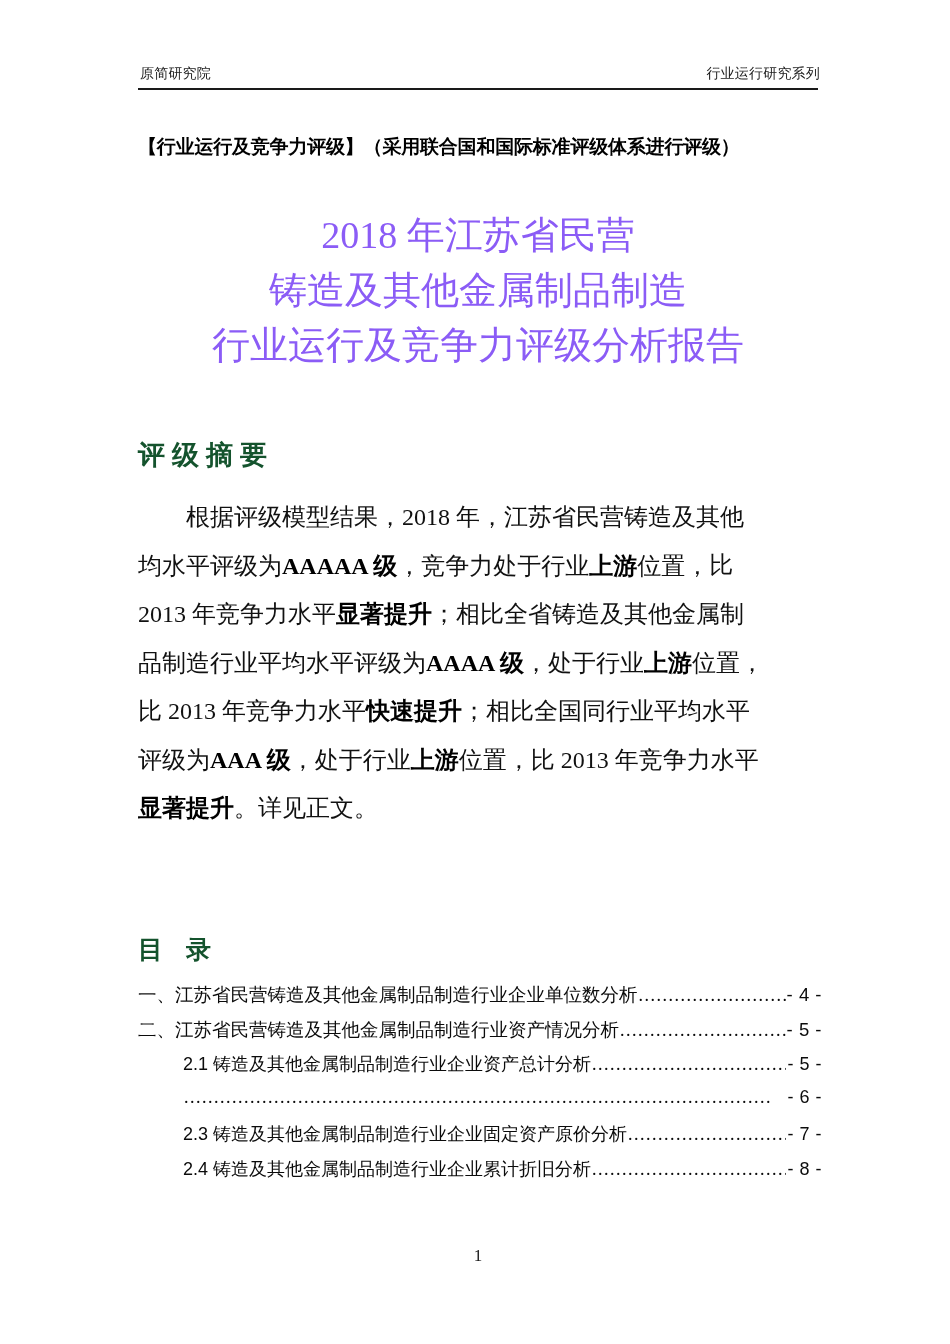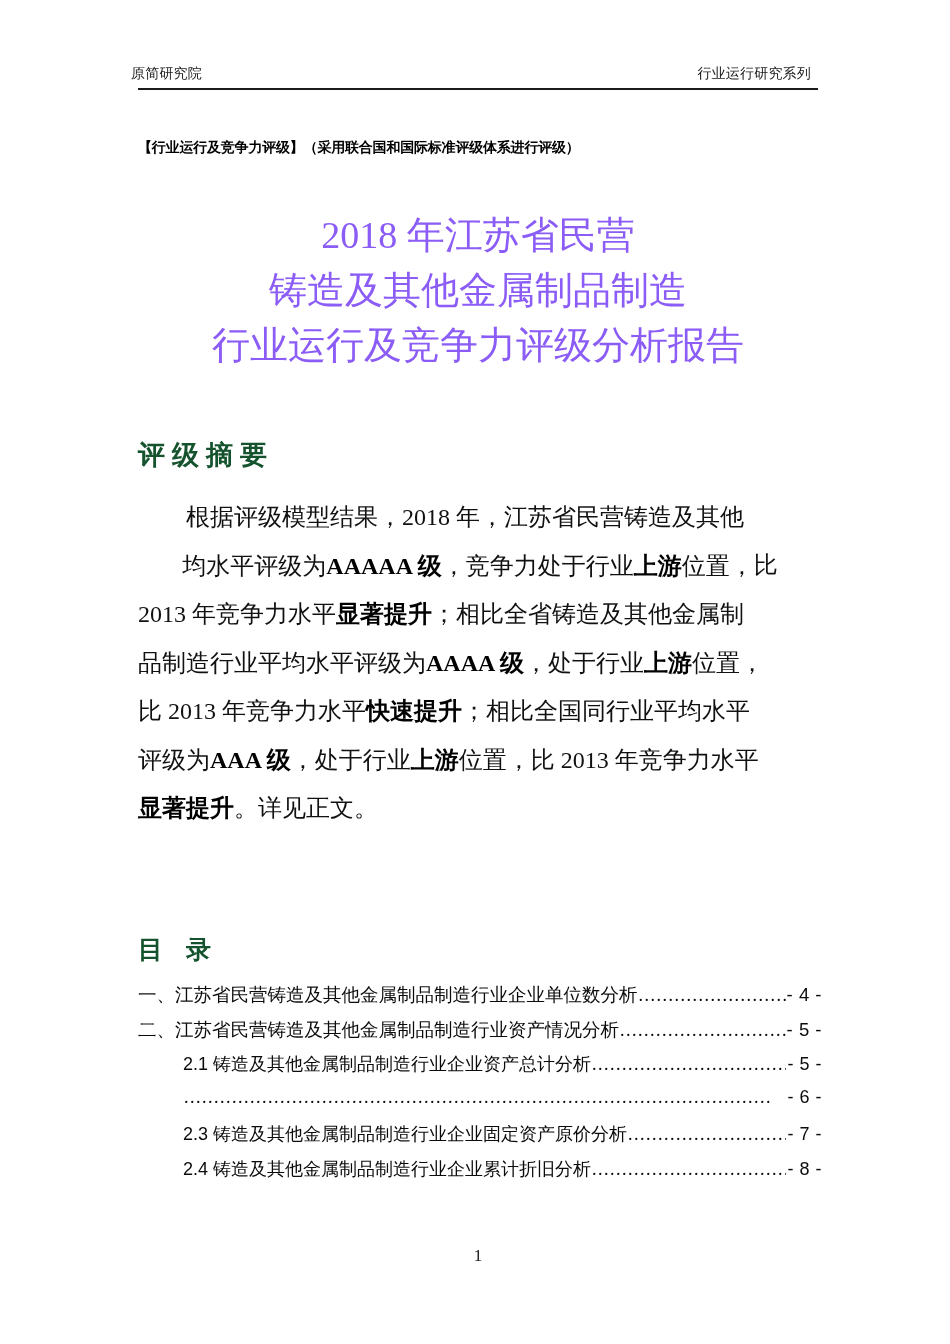--- a/index.html
+++ b/index.html
@@ -16,21 +16,21 @@
     width: 950px;
     height: 1344px;
     background: #ffffff;
     overflow: hidden;
     box-sizing: border-box;
   }
 
   
   .page-header {
     position: absolute;
-    left: 131px;
+    left: 140px;
     top: 64px;
     width: 680px;
     display: flex;
     justify-content: space-between;
     align-items: center;
     font-family: "Liberation Sans", "DejaVu Sans", sans-serif;
     font-size: 14px;
     line-height: 18px;
     color: #1a1a1a;
     letter-spacing: 0.2px;
@@ -45,21 +45,21 @@
   }
 
   
   .bracket-line {
     position: absolute;
     left: 138px;
     top: 133px;
     width: 700px;
     font-family: "Liberation Sans", "DejaVu Sans", sans-serif;
     font-weight: bold;
-    font-size: 14px;
+    font-size: 19px;
     line-height: 28px;
     letter-spacing: -0.2px;
     color: #000;
     white-space: nowrap;
   }
 
   
   .doc-title {
     position: absolute;
     left: 138px;
@@ -93,21 +93,21 @@
     position: absolute;
     left: 138px;
     top: 494px;
     width: 684px;
     font-family: "Liberation Serif", "DejaVu Serif", serif;
     font-size: 24px;
     line-height: 47.5px;
     color: #111;
   }
   .summary-body .bl { display: block; white-space: nowrap; }
-  .summary-body .just { display: flex; justify-content: center; }
+  .summary-body .just { display: flex; justify-content: flex-start; }
   .summary-body .just > span { white-space: nowrap; }
   .hei {
     font-family: "Liberation Sans", "DejaVu Sans", sans-serif;
     font-weight: bold;
     color: #000;
   }
   .serif-b {
     font-family: "Liberation Serif", "DejaVu Serif", serif;
     font-weight: bold;
     color: #000;

